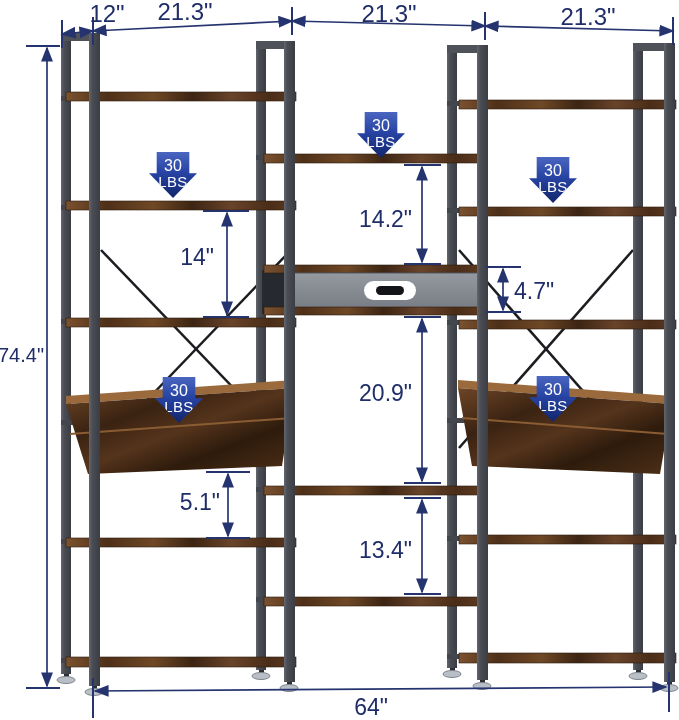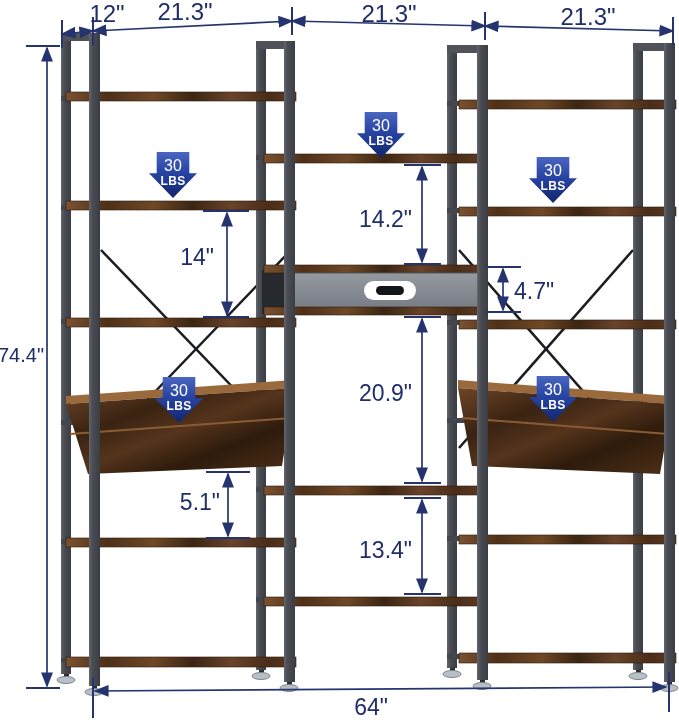--- a/index.html
+++ b/index.html
@@ -11,21 +11,21 @@
   .dim-tick{stroke:#25346f;stroke-width:2;fill:none;}
   .brace{stroke:#1b1d21;stroke-width:2.5;}
   .rung{fill:#43464c;}
   .topbar{fill:#4f5258;}
   .shelf{stroke:#2e1c0e;stroke-width:0.6;}
   .badge{position:absolute;width:48px;height:46px;display:flex;flex-direction:column;
          align-items:center;z-index:5;
          background:linear-gradient(180deg,#4a66c0 0%,#2743a3 45%,#12266b 100%);
          clip-path:polygon(16% 0%,84% 0%,84% 46%,100% 46%,50% 100%,0% 46%,16% 46%);}
   .badge .badge-num{color:#fff;font-weight:normal;font-size:16px;line-height:19px;margin-top:4px;}
-  .badge .badge-unit{color:#fff;font-weight:bold;font-size:12px;line-height:13px;letter-spacing:.3px;}
+  .badge .badge-unit{color:#fff;font-weight:normal;font-size:15px;line-height:13px;letter-spacing:.3px;}
 </style>
 </head>
 <body>
 
 <div id="stage">
 
 <svg width="679" height="720" viewBox="0 0 679 720">
   <defs>
     <linearGradient id="wood" x1="0" y1="0" x2="1" y2="0">
       <stop offset="0" stop-color="#7c5230"></stop>

